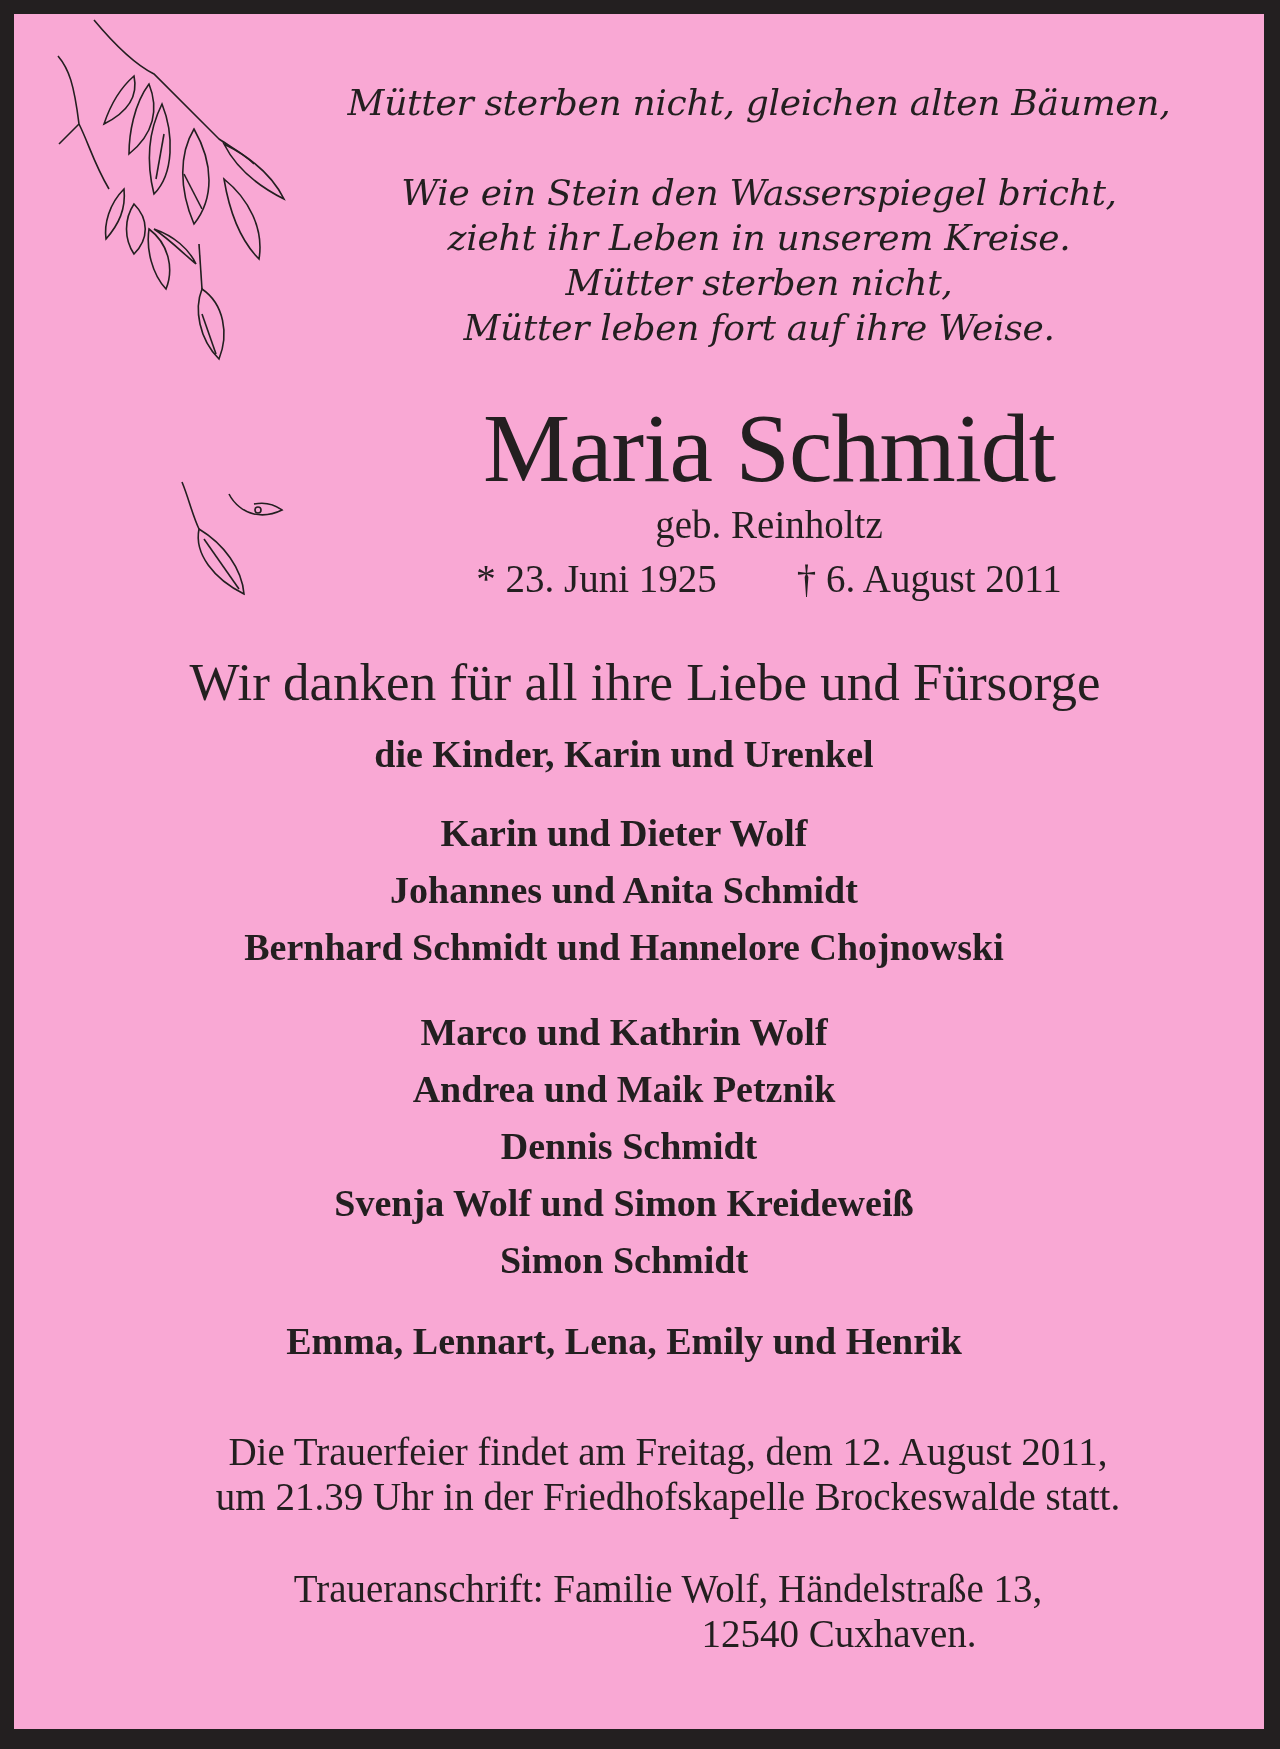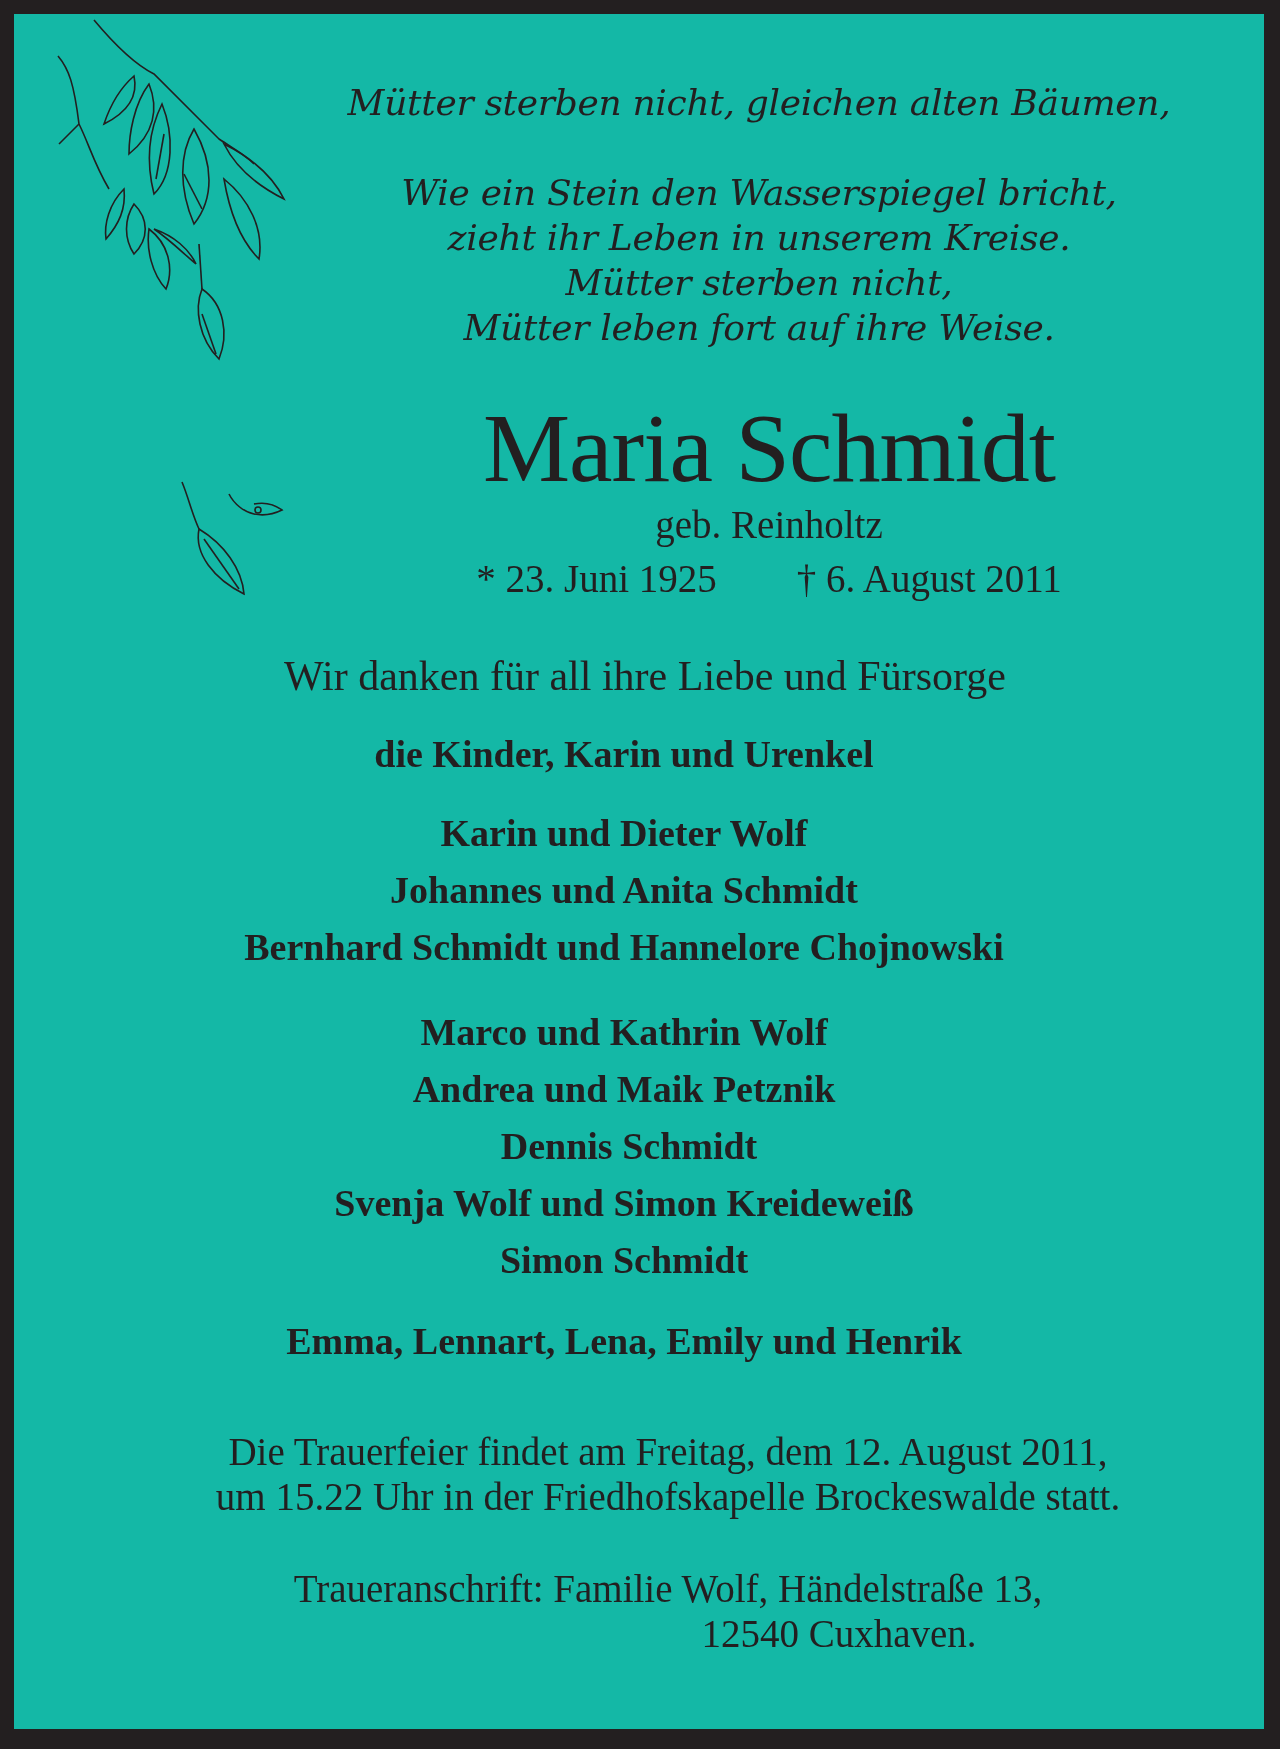--- a/index.html
+++ b/index.html
@@ -1,27 +1,27 @@
 <!DOCTYPE html>
 <html><head>
 <meta charset="utf-8">
 <style>
   html, body { margin:0; padding:0; }
   body { width:1280px; height:1749px; background:#231f20; position:relative; overflow:hidden; }
   .page {
     position:absolute; left:14px; top:14px; width:1250px; height:1715px;
-    background:#14b8a6; color:#231f20;
+    background:#f9a8d4; color:#231f20;
     font-family:"DejaVu Serif", "Liberation Serif", serif;
   }
   .line { position:absolute; left:0; right:0; text-align:center; white-space:nowrap; }
   .poem { font-style:italic; font-size:36px; letter-spacing:-0.3px; }
   .name { font-family:"Liberation Serif", serif; font-weight:normal; font-size:98px; letter-spacing:-1px;text-align:center; }
   .geb { font-family:"Liberation Serif", serif; font-size:39px; }
   .dates { font-family:"Liberation Serif", serif; font-size:39px; }
-  .thanks { font-family:"Liberation Serif", serif; font-size:42px;padding-left:42px; }
+  .thanks { font-family:"Liberation Serif", serif; font-size:53px;padding-left:42px; }
   .fam { font-family:"Liberation Serif", serif; font-weight:bold; font-size:38px; }
   .plain { font-family:"Liberation Serif", serif; font-size:39px; text-align:center; }
   .branch { position:absolute; }
 </style>
 </head>
 <body>
 
 <div class="page">
 
   <svg class="branch" style="left:20px;top:0px" width="260" height="360" viewBox="0 0 260 360" fill="none" stroke="#231f20" stroke-width="1.6">
@@ -75,17 +75,17 @@
 
   <div class="line fam" style="top:996px;left:0;right:30px">Marco und Kathrin Wolf</div>
   <div class="line fam" style="top:1053px;left:0;right:30px">Andrea und Maik Petznik</div>
   <div class="line fam" style="top:1110px;left:0;right:20px">Dennis Schmidt</div>
   <div class="line fam" style="top:1167px;left:0;right:30px">Svenja Wolf und Simon Kreideweiß</div>
   <div class="line fam" style="top:1224px;left:0;right:30px">Simon Schmidt</div>
 
   <div class="line fam" style="top:1305px;left:0;right:30px">Emma, Lennart, Lena, Emily und Henrik</div>
 
   <div class="line plain" style="top:1415px;left:58px">Die Trauerfeier findet am Freitag, dem 12. August 2011,</div>
-  <div class="line plain" style="top:1460px;left:58px">um 15.22 Uhr in der Friedhofskapelle Brockeswalde statt.</div>
+  <div class="line plain" style="top:1460px;left:58px">um 21.39 Uhr in der Friedhofskapelle Brockeswalde statt.</div>
 
   <div class="line plain" style="top:1552px;left:58px">Traueranschrift: Familie Wolf, Händelstraße 13,</div>
   <div class="line plain" style="top:1597px;left:400px">12540 Cuxhaven.</div>
 </div>
 
 </body></html>

